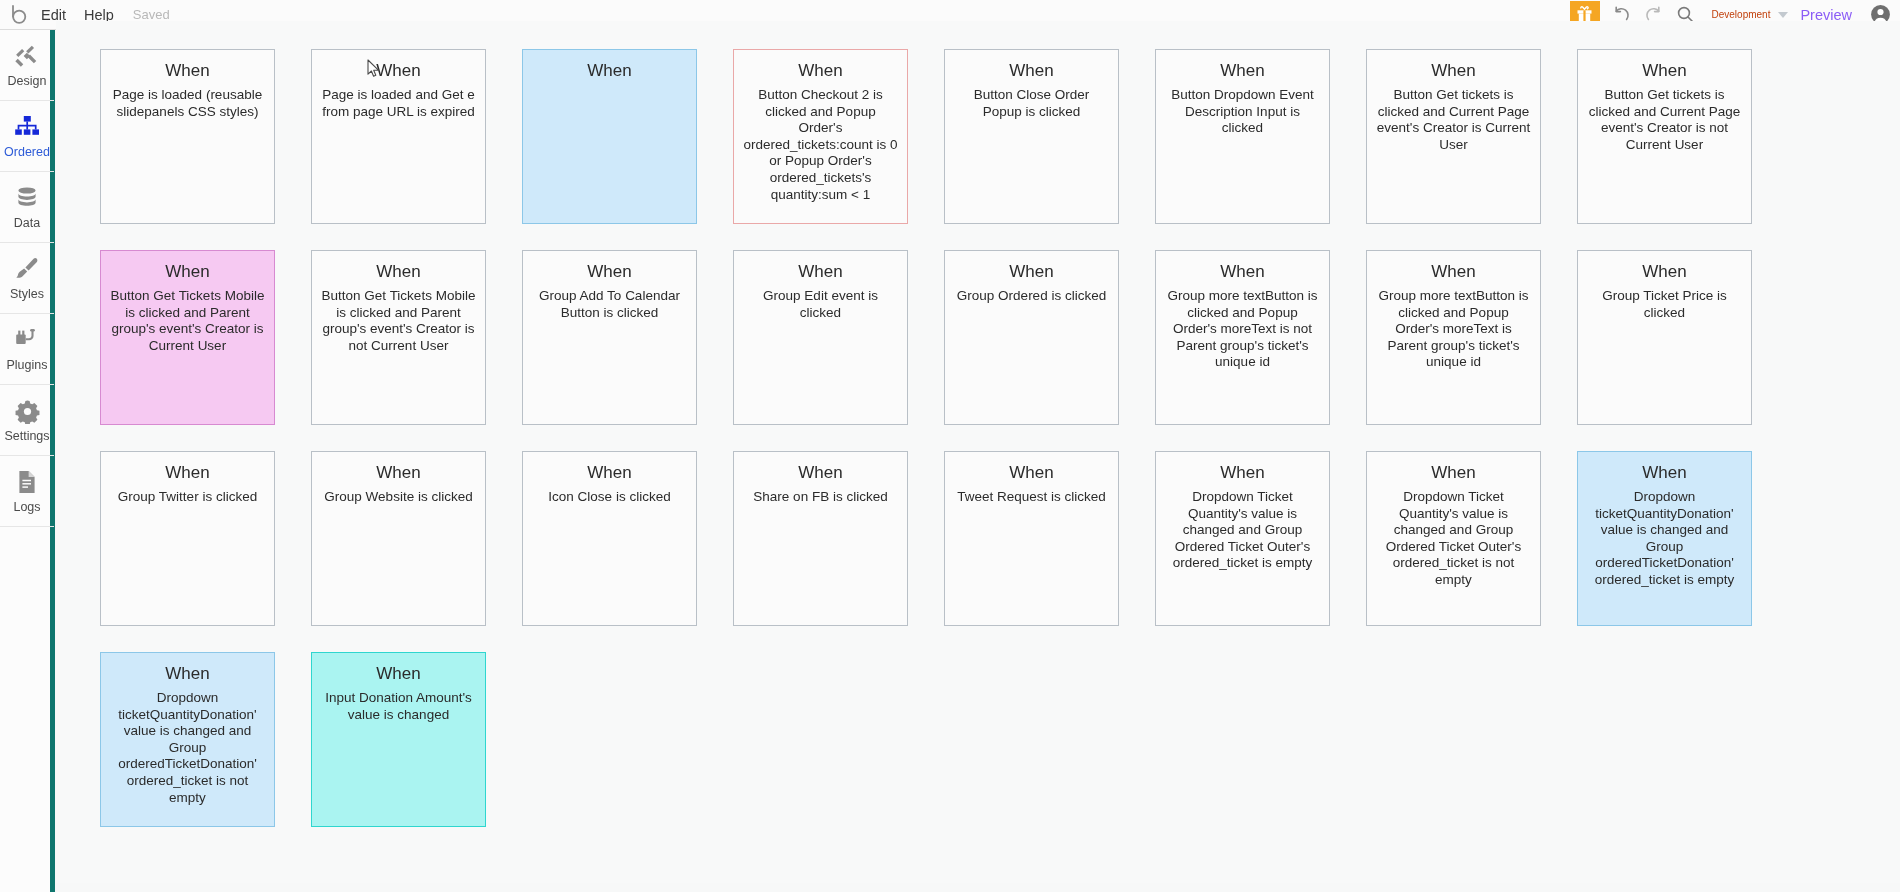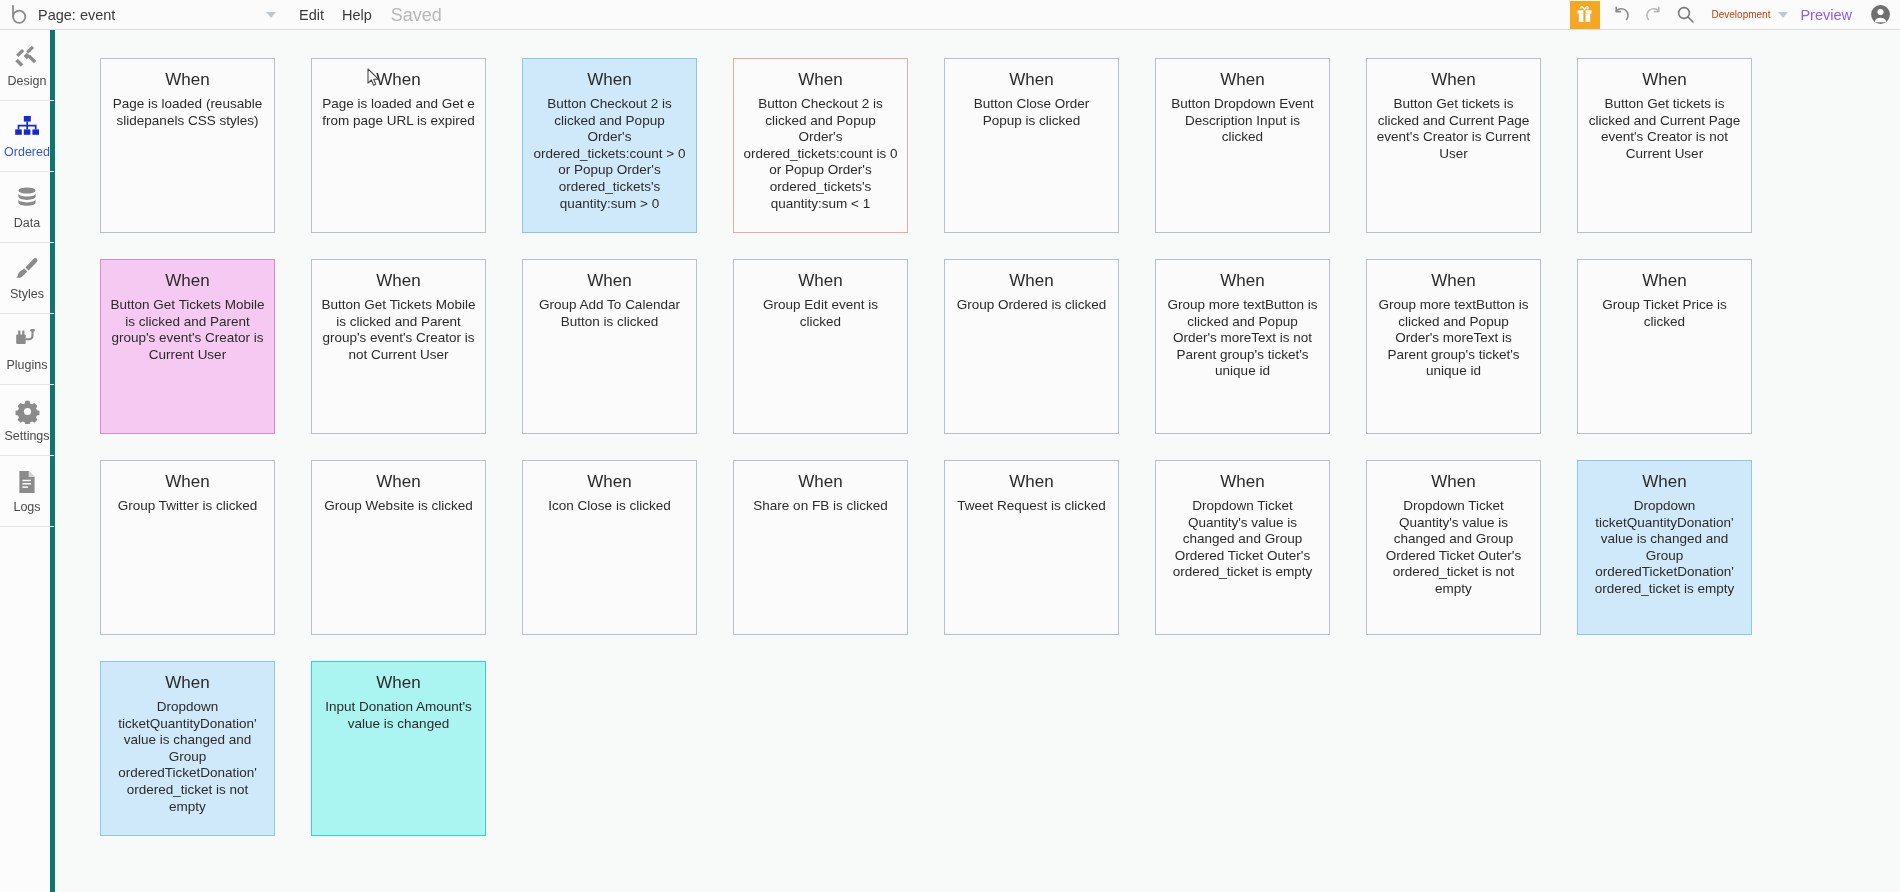--- a/index.html
+++ b/index.html
@@ -46,21 +46,21 @@
     display: flex; align-items: center;
     position: relative;
   }
   .action-select .lbl { font-size: 14.5px; color: #6e6e6e; }
 
   .menu-link {
     font-size: 14.5px; color: #3a3a3a;
     padding: 0 9px; line-height: 30px; cursor: pointer;
   }
   .saved-label {
-    font-size: 18px; color: #b8b8b8;
+    font-size: 13px; color: #b8b8b8;
     padding: 0 10px; line-height: 30px;
   }
 
   .topbar-right {
     margin-left: auto; display: flex;
     align-items: center; height: 30px;
   }
   .gift-btn {
     width: 30px; height: 28px; background: #f5a623;
     display: flex; align-items: center; justify-content: center;
@@ -119,21 +119,21 @@
   }
   .sidebar-expander .tri {
     width: 0; height: 0;
     border-top: 5px solid transparent;
     border-bottom: 5px solid transparent;
     border-left: 7px solid #4a4a4a;
   }
 
   
   .canvas {
-    position: absolute; top: 30px; left: 56px;
+    position: absolute; top: 21px; left: 56px;
     width: 1844px; height: 862px;
     background: #f8f9f9;
     overflow: hidden;
   }
   .grid {
     position: absolute;
     left: 44px; top: 28px;
     width: 1760px;
     display: grid;
     grid-template-columns: repeat(8, 175px);
@@ -188,24 +188,20 @@
 
 <div class="topbar">
 
   <div class="b-logo">
     <svg width="17" height="19" viewBox="0 0 17 19">
       <path d="M2 1 L2 11.5" stroke="#8b8b8b" stroke-width="1.8" fill="none" stroke-linecap="round"></path>
       <circle cx="8.2" cy="11.8" r="6.1" fill="none" stroke="#8b8b8b" stroke-width="1.8"></circle>
     </svg>
   </div>
 
-  <div class="page-select">
-    <span class="lbl">Page: event</span>
-    <span class="caret"></span>
-  </div>
 
 
   <div class="menu-link">Edit</div>
   <div class="menu-link">Help</div>
   <div class="saved-label">Saved</div>
 
   <div class="topbar-right">
 
     <div class="gift-btn">
       <svg width="17" height="17" viewBox="0 0 17 17">
@@ -357,21 +353,20 @@
       <div class="card">
         <div class="when">When</div>
         <div class="desc">Page is loaded (reusable slidepanels CSS styles)</div>
       </div>
       <div class="card">
         <div class="when">When</div>
         <div class="desc">Page is loaded and Get e from page URL is expired</div>
       </div>
       <div class="card blue">
         <div class="when">When</div>
-        <div class="desc">Button Checkout 2 is clicked and Popup Order's ordered_tickets:count &gt; 0 or Popup Order's ordered_tickets's quantity:sum &gt; 0</div>
       </div>
       <div class="card red">
         <div class="when">When</div>
         <div class="desc">Button Checkout 2 is clicked and Popup Order's ordered_tickets:count is 0 or Popup Order's ordered_tickets's quantity:sum &lt; 1</div>
       </div>
       <div class="card">
         <div class="when">When</div>
         <div class="desc">Button Close Order Popup is clicked</div>
       </div>
       <div class="card">

